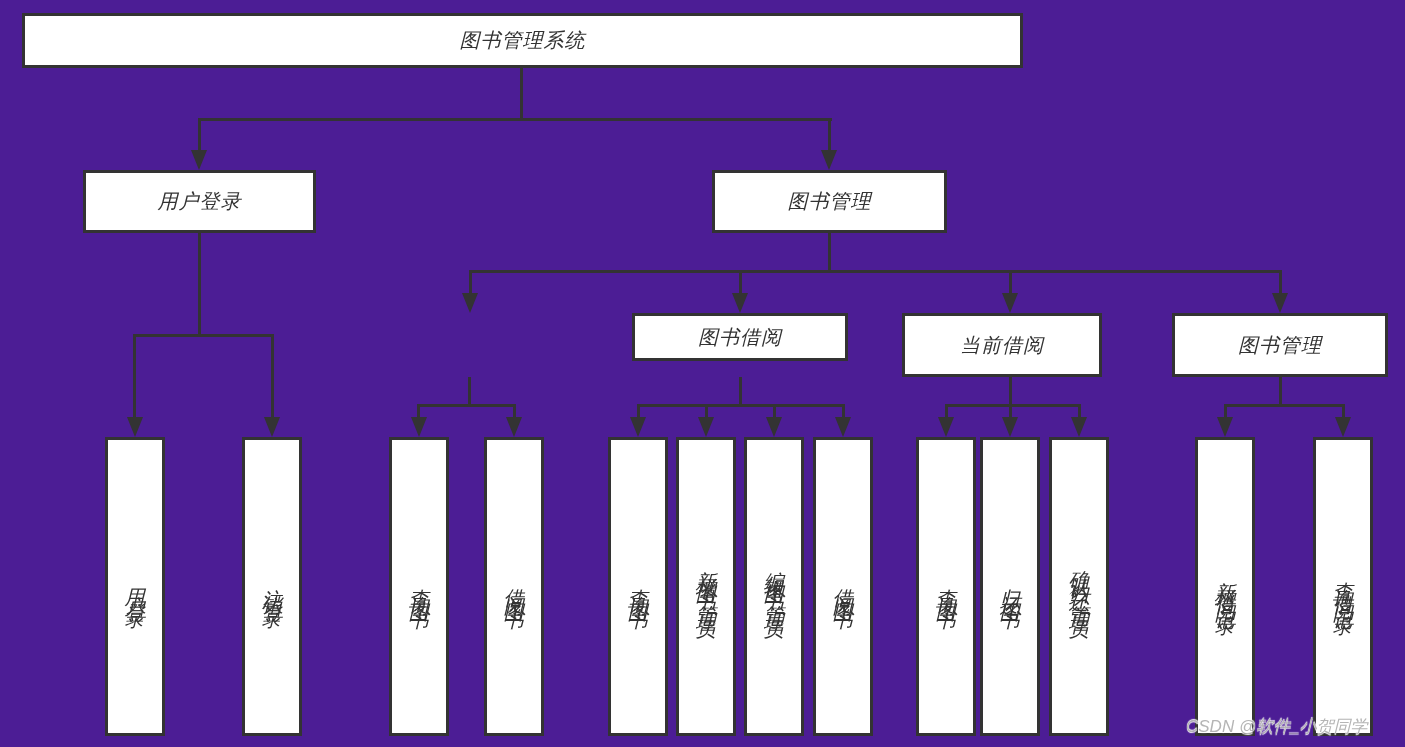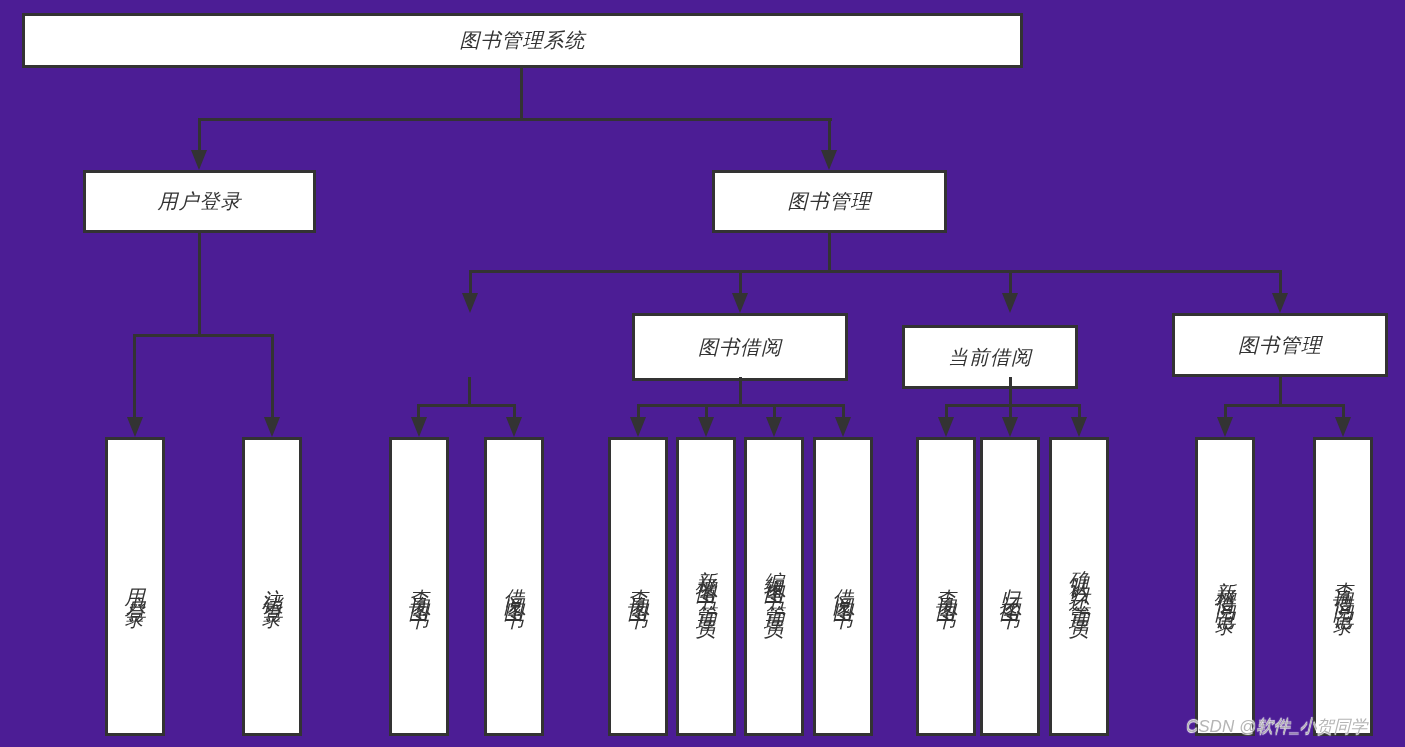--- a/index.html
+++ b/index.html
@@ -88,24 +88,24 @@
   <div class="line" style="left:469px;top:270px;width:813px;height:3px;"></div>
   <div class="line" style="left:469px;top:270px;width:3px;height:28px;"></div>
   <div class="arrow" style="left:462px;top:293px;"></div>
   <div class="line" style="left:739px;top:270px;width:3px;height:28px;"></div>
   <div class="arrow" style="left:732px;top:293px;"></div>
   <div class="line" style="left:1009px;top:270px;width:3px;height:28px;"></div>
   <div class="arrow" style="left:1002px;top:293px;"></div>
   <div class="line" style="left:1279px;top:270px;width:3px;height:28px;"></div>
   <div class="arrow" style="left:1272px;top:293px;"></div>
 
-  <div class="box box-h" style="left:632px;top:313px;width:216px;height:68px;justify-content:center;">
+  <div class="box box-h" style="left:632px;top:313px;width:216px;height:48px;justify-content:center;">
     <span>图书借阅</span>
   </div>
-  <div class="box box-h" style="left:902px;top:313px;width:176px;height:64px;margin-top:12px;">
+  <div class="box box-h" style="left:902px;top:313px;width:200px;height:64px;">
     <span>当前借阅</span>
   </div>
   <div class="box box-h" style="left:1172px;top:313px;width:216px;height:64px;">
     <span>图书管理</span>
   </div>
 
   <div class="line" style="left:468px;top:377px;width:3px;height:29px;"></div>
   <div class="line" style="left:417px;top:404px;width:99px;height:3px;"></div>
   <div class="line" style="left:417px;top:404px;width:3px;height:18px;"></div>
   <div class="arrow" style="left:411px;top:417px;"></div>

